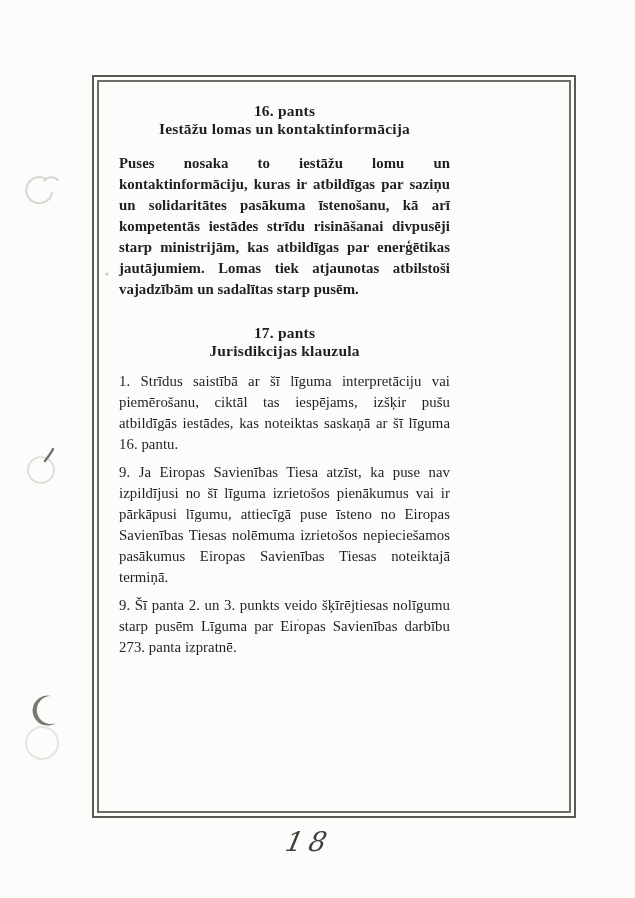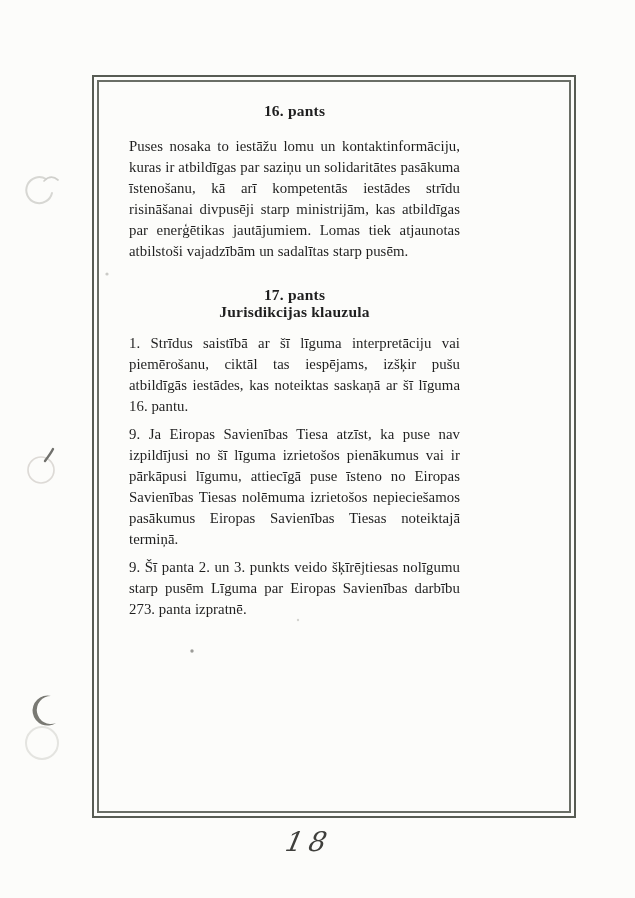--- a/index.html
+++ b/index.html
@@ -27,21 +27,21 @@
     border: 2px solid #575b53;
   }
   .frame-inner {
     position: absolute;
     inset: 3px;
     border: 2px solid #6a6e66;
   }
   
   .content {
     position: absolute;
-    left: 88px;
+    left: 78px;
     top: 75px;
     width: 396px;
     box-sizing: border-box;
     padding: 27px 24px 0 41px;
   }
   .article-heading {
     text-align: center;
     font-weight: bold;
     font-size: 15.5px;
     line-height: 17.5px;
@@ -50,21 +50,21 @@
   .article-heading .h-line { display: block; }
   .heading-16 { margin: 0 0 16px 0; }
   .heading-17 { margin: 16px 0 12px 0; }
   p.body-text {
     margin: 0 0 7px 0;
     font-size: 14.8px;
     line-height: 21px;
     text-align: justify;
     letter-spacing: 0.05px;
   }
-  p.last-of-16 { margin-bottom: 24px; }
+  p.last-of-16 { margin-bottom: 24px; font-weight: bold; }
   
   .page-number {
     position: absolute;
     left: 286px;
     top: 828px;
     font-family: "DejaVu Serif", serif;
     font-style: italic;
     font-size: 27px;
     letter-spacing: 6px;
     color: #3f3f3c;
@@ -84,20 +84,21 @@
 
   <div class="frame">
     <div class="frame-inner"></div>
   </div>
 
   <div class="content">
 
     <section>
       <div class="article-heading heading-16">
         <span class="h-line">16. pants</span>
+        <span class="h-line">Iestāžu lomas un kontaktinformācija</span>
       </div>
       <p class="body-text last-of-16">Puses nosaka to iestāžu lomu un kontaktinformāciju, kuras ir atbildīgas par saziņu un solidaritātes pasākuma īstenošanu, kā arī kompetentās iestādes strīdu risināšanai divpusēji starp ministrijām, kas atbildīgas par enerģētikas jautājumiem. Lomas tiek atjaunotas atbilstoši vajadzībām un sadalītas starp pusēm.</p>
     </section>
 
     <section>
       <div class="article-heading heading-17">
         <span class="h-line">17. pants</span>
         <span class="h-line">Jurisdikcijas klauzula</span>
       </div>
       <p class="body-text">1. Strīdus saistībā ar šī līguma interpretāciju vai piemērošanu, ciktāl tas iespējams, izšķir pušu atbildīgās iestādes, kas noteiktas saskaņā ar šī līguma 16. pantu.</p>

